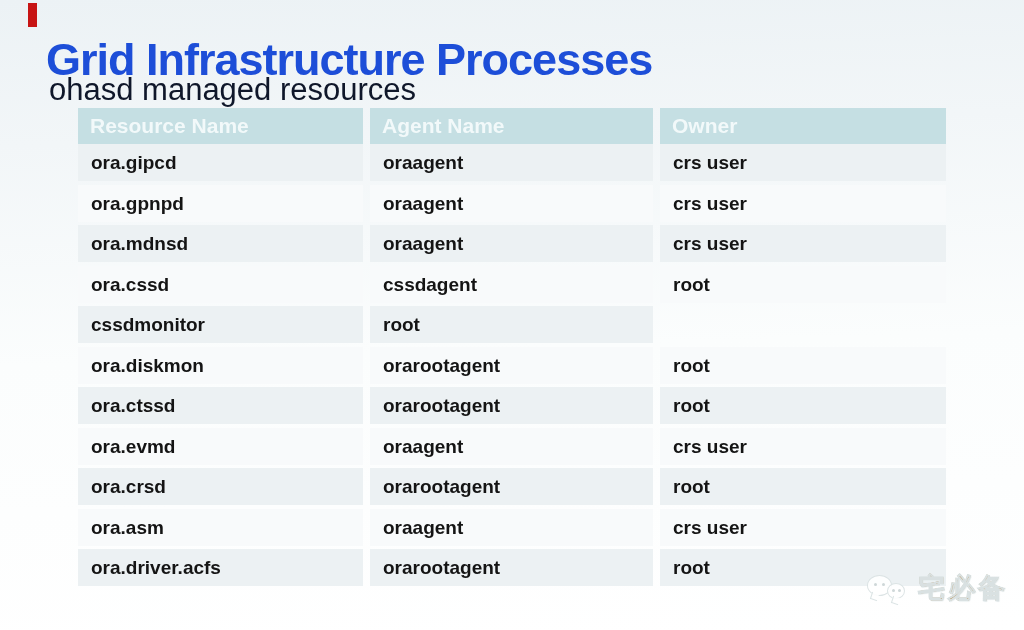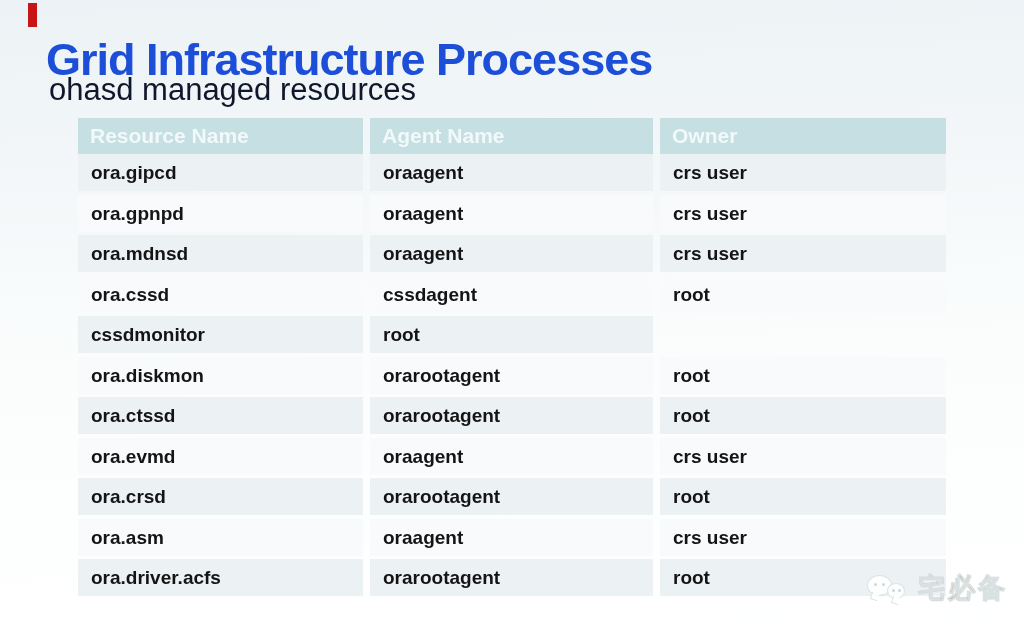--- a/index.html
+++ b/index.html
@@ -32,21 +32,21 @@
     position: absolute;
     left: 49px; top: 72px;
     font-size: 31px;
     font-weight: 400;
     color: #0f172a;
     white-space: nowrap;
   }
 
   .gi-table {
     position: absolute;
-    left: 78px; top: 118px;
+    left: 78px; top: 108px;
     width: 868px;
   }
 
   .t-row {
     display: grid;
     grid-template-columns: 285px 283px 286px;
     column-gap: 7px;
   }
 
   .t-head .cell {

